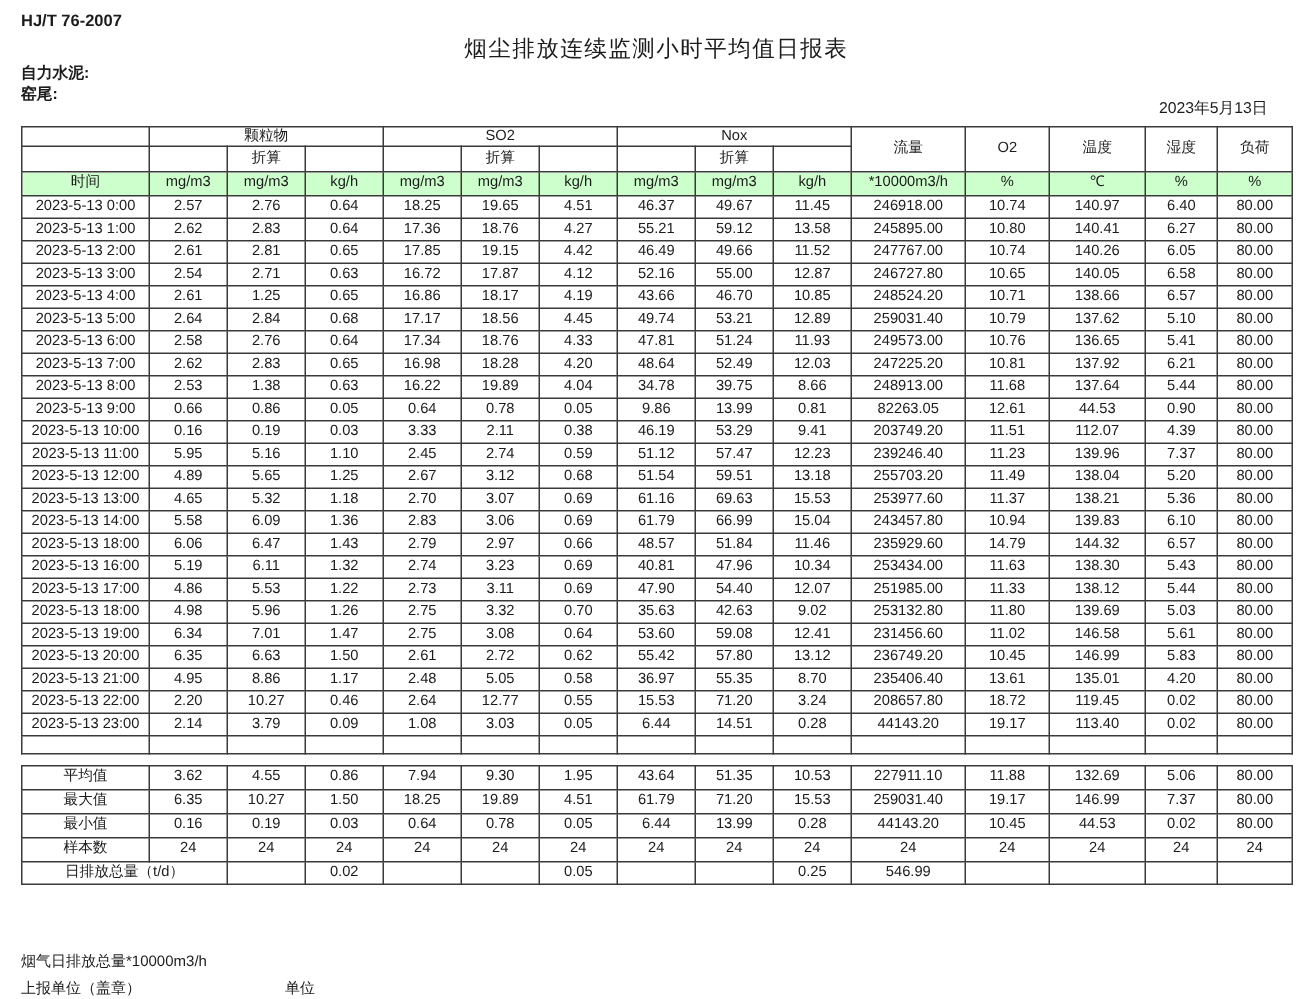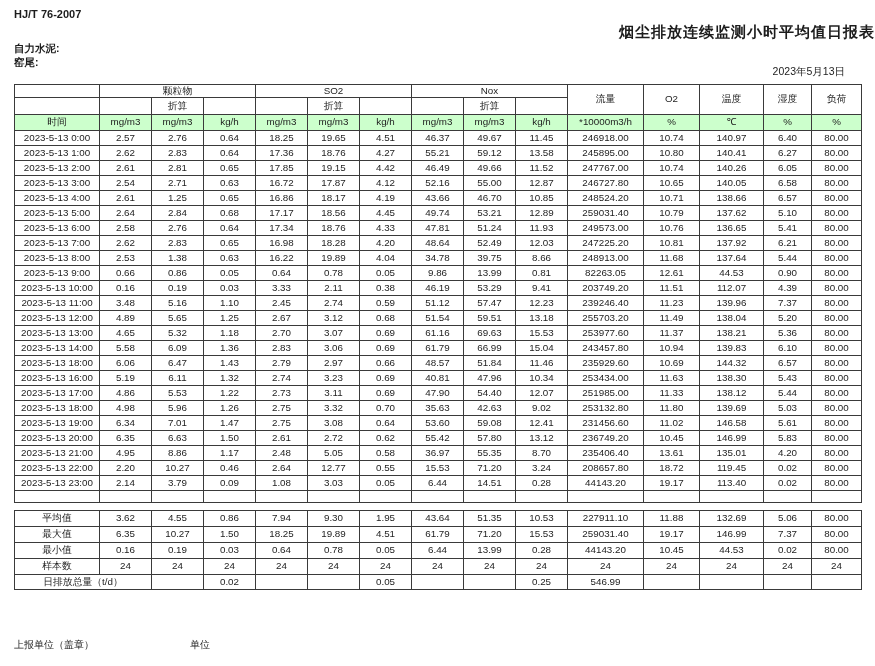--- a/index.html
+++ b/index.html
@@ -4,21 +4,21 @@
 <style>
   * { box-sizing: border-box; }
   html, body { margin: 0; padding: 0; }
   body {
     width: 875px; height: 666px; background: #ffffff;
     font-family: "Liberation Sans", sans-serif; color: #1c1c1c;
     overflow: hidden;
   }
   .page { position: relative; width: 875px; height: 526px; }
   .std-code { position: absolute; left: 14px; top: 8px; font-size: 11px; font-weight: bold; }
-  .title { position: absolute; left: 0; right: 0; top: 23px; text-align: right; font-size: 15px; font-weight: bold; letter-spacing: 1px; }
+  .title { position: absolute; left: 0; right: 0; top: 23px; text-align: center; font-size: 15px; font-weight: normal; letter-spacing: 1px; }
   .company { position: absolute; left: 14px; top: 42px; font-size: 10.5px; font-weight: bold; }
   .location { position: absolute; left: 14px; top: 56px; font-size: 10.5px; font-weight: bold; }
   .date { position: absolute; right: 30px; top: 65px; font-size: 10.5px; }
 
   table.report {
     position: absolute; left: 14px; top: 84px; width: 847px;
     border-collapse: collapse; table-layout: fixed; font-size: 9.8px;
   }
   table.report td {
     border: 1px solid #3a3a3a; text-align: center; vertical-align: middle;
@@ -292,21 +292,21 @@
           <td>53.29</td>
           <td>9.41</td>
           <td>203749.20</td>
           <td>11.51</td>
           <td>112.07</td>
           <td>4.39</td>
           <td>80.00</td>
         </tr>
         <tr>
           <td>2023-5-13 11:00</td>
-          <td>3.48</td>
+          <td>5.95</td>
           <td>5.16</td>
           <td>1.10</td>
           <td>2.45</td>
           <td>2.74</td>
           <td>0.59</td>
           <td>51.12</td>
           <td>57.47</td>
           <td>12.23</td>
           <td>239246.40</td>
           <td>11.23</td>
@@ -370,21 +370,21 @@
           <td>6.06</td>
           <td>6.47</td>
           <td>1.43</td>
           <td>2.79</td>
           <td>2.97</td>
           <td>0.66</td>
           <td>48.57</td>
           <td>51.84</td>
           <td>11.46</td>
           <td>235929.60</td>
-          <td>10.69</td>
+          <td>14.79</td>
           <td>144.32</td>
           <td>6.57</td>
           <td>80.00</td>
         </tr>
         <tr>
           <td>2023-5-13 16:00</td>
           <td>5.19</td>
           <td>6.11</td>
           <td>1.32</td>
           <td>2.74</td>
@@ -619,17 +619,18 @@
           <td>546.99</td>
           <td></td>
           <td></td>
           <td></td>
           <td></td>
         </tr>
       </tbody>
   </table>
 
   <div class="footnotes">
+    <div>烟气日排放总量*10000m3/h</div>
     <div class="line2">
       <span>上报单位（盖章）</span><span class="unit-label">单位</span>
     </div>
   </div>
 </div>
 
 </body></html>

